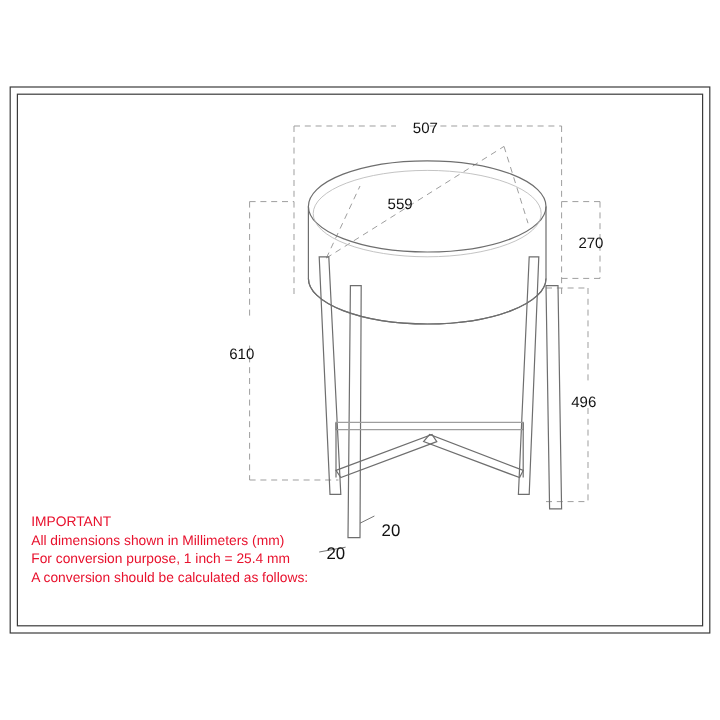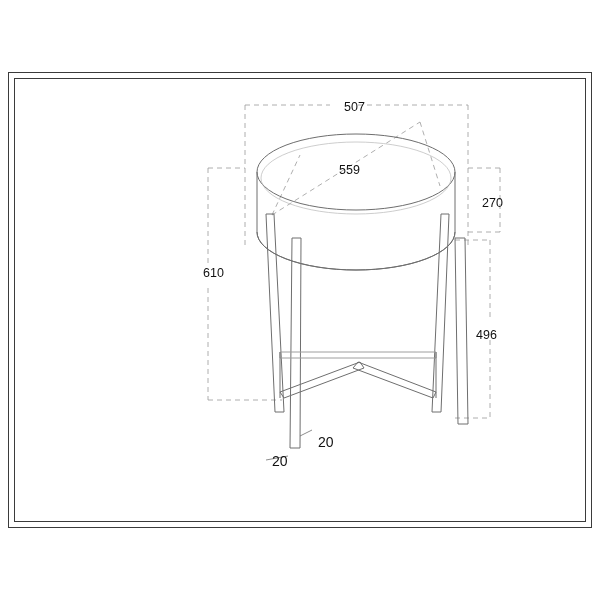--- a/index.html
+++ b/index.html
@@ -131,23 +131,27 @@
       </g>
 
       <g stroke="#6e6e6e" stroke-width="0.8">
         <line x1="300" y1="436" x2="312" y2="430"></line>
         <line x1="288" y1="456" x2="266" y2="460"></line>
       </g>
     </g>
   </svg>
 
   <div class="dim-label" style="left:344px; top:100px;">507</div>
-  <div class="dim-label" style="left:323px; top:163px;margin-left:16px;">559</div>
+  <div class="dim-label" style="left:323px; top:163px;">559</div>
   <div class="dim-label" style="left:482px; top:196px;">270</div>
-  <div class="dim-label" style="left:191px; top:266px;margin-left:12px;">610</div>
+  <div class="dim-label" style="left:191px; top:288px;">610</div>
   <div class="dim-label" style="left:476px; top:328px;">496</div>
   <div class="dim-label" style="left:318px; top:434px; font-size:14px;">20</div>
   <div class="dim-label" style="left:272px; top:453px; font-size:14px;">20</div>
 
   <div class="note-block">
+    <span class="note-line">IMPORTANT</span>
+    <span class="note-line">All dimensions shown in Millimeters (mm)</span>
+    <span class="note-line">For conversion purpose, 1 inch = 25.4 mm</span>
+    <span class="note-line">A conversion should be calculated as follows:</span>
   </div>
 
 </div>
 
 </body></html>

